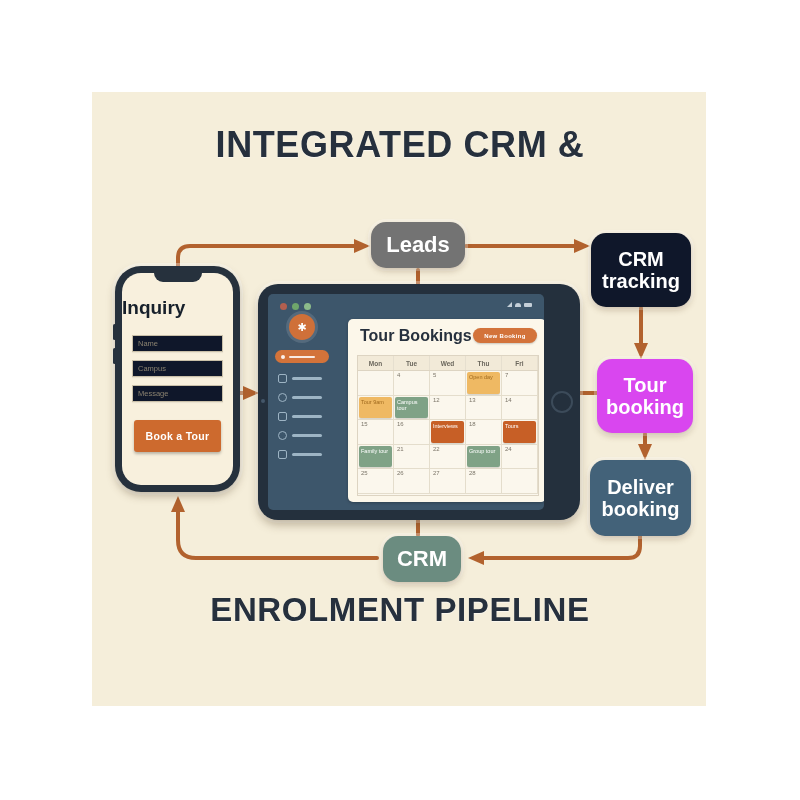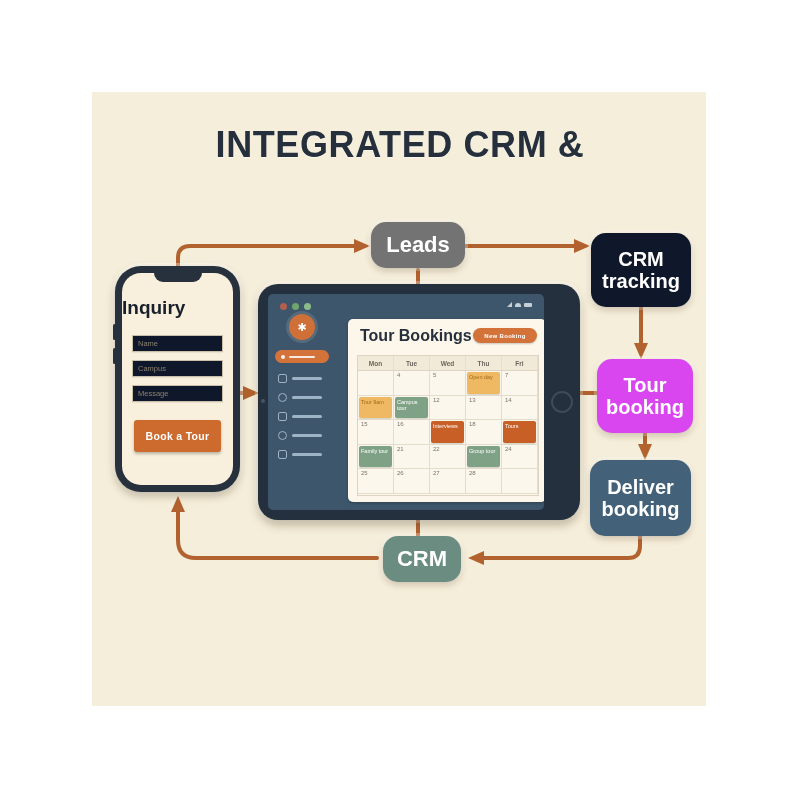--- a/index.html
+++ b/index.html
@@ -84,20 +84,21 @@
     <path d="M 640 536 L 640 546 Q 640 558 628 558 L 484 558" marker-end="url(#ah)"></path>
     <path d="M 418 520 L 418 535"></path>
     <path d="M 377 558 L 196 558 Q 178 558 178 540 L 178 512" marker-end="url(#ah)"></path>
   </g>
 </svg>
 
 <div class="big-title">
   <div>INTEGRATED CRM &amp;</div>
 </div>
 <div class="big-footer">
+  <div>ENROLMENT PIPELINE</div>
 </div>
 
 <div class="flow-box box-leads">Leads</div>
 <div class="flow-box box-crmtrack">CRM tracking</div>
 <div class="flow-box box-tourbook">Tour booking</div>
 <div class="flow-box box-delivertrack">Deliver booking</div>
 <div class="flow-box box-crm">CRM</div>
 
 <div class="phone">
   <span class="nub" style="top:58px"></span>

